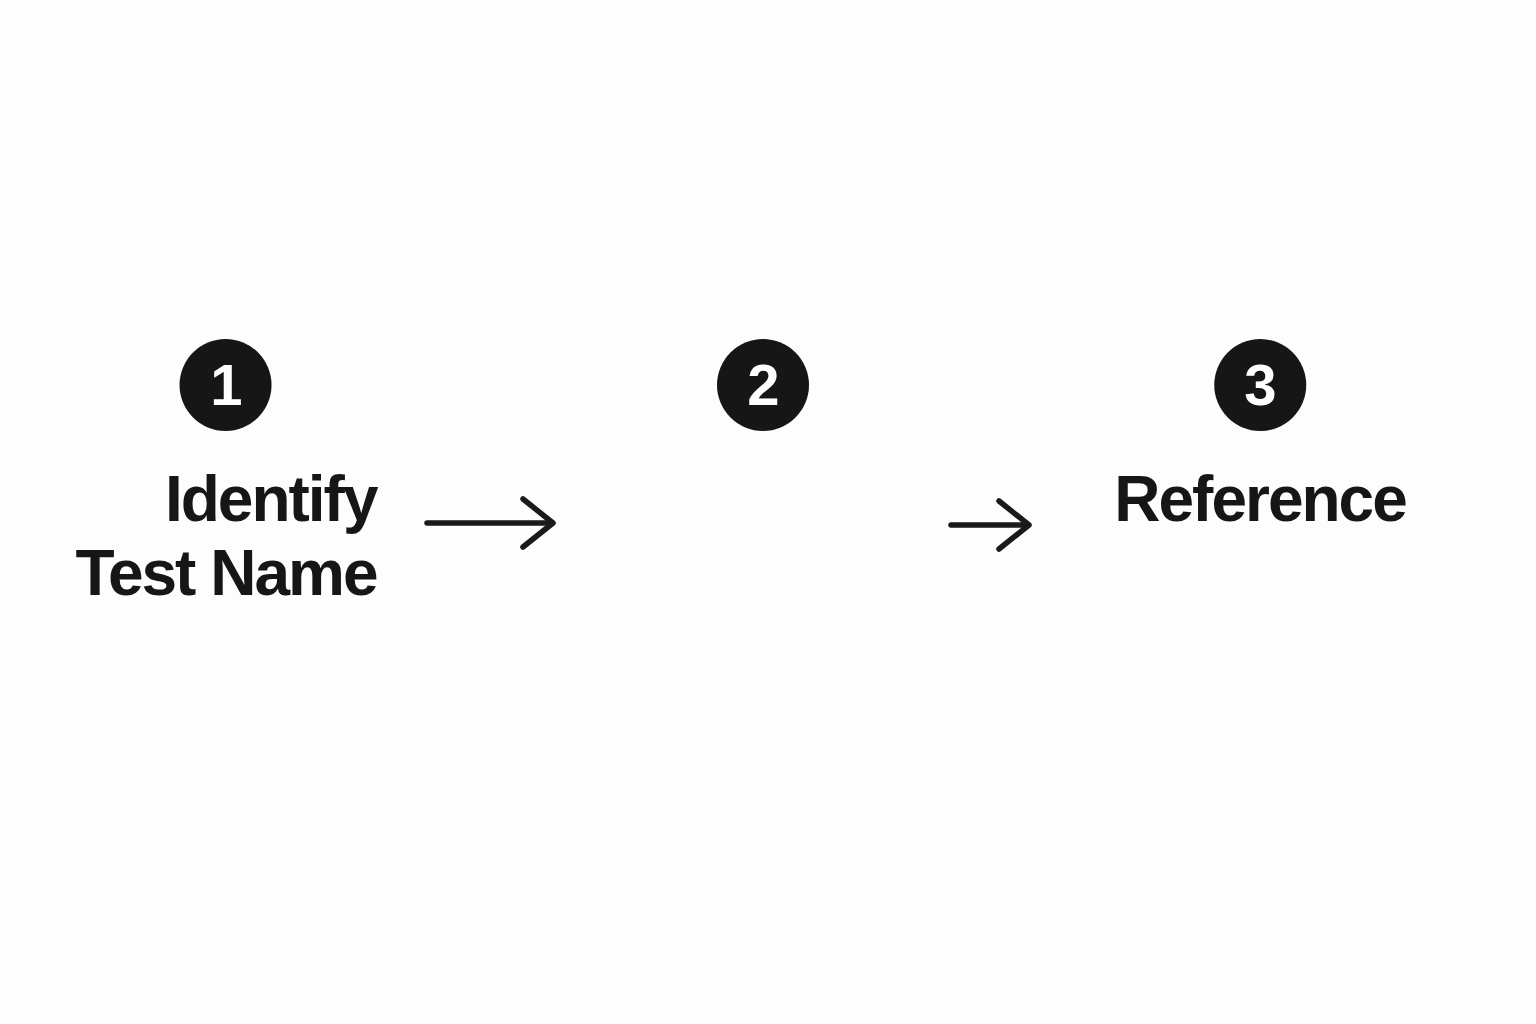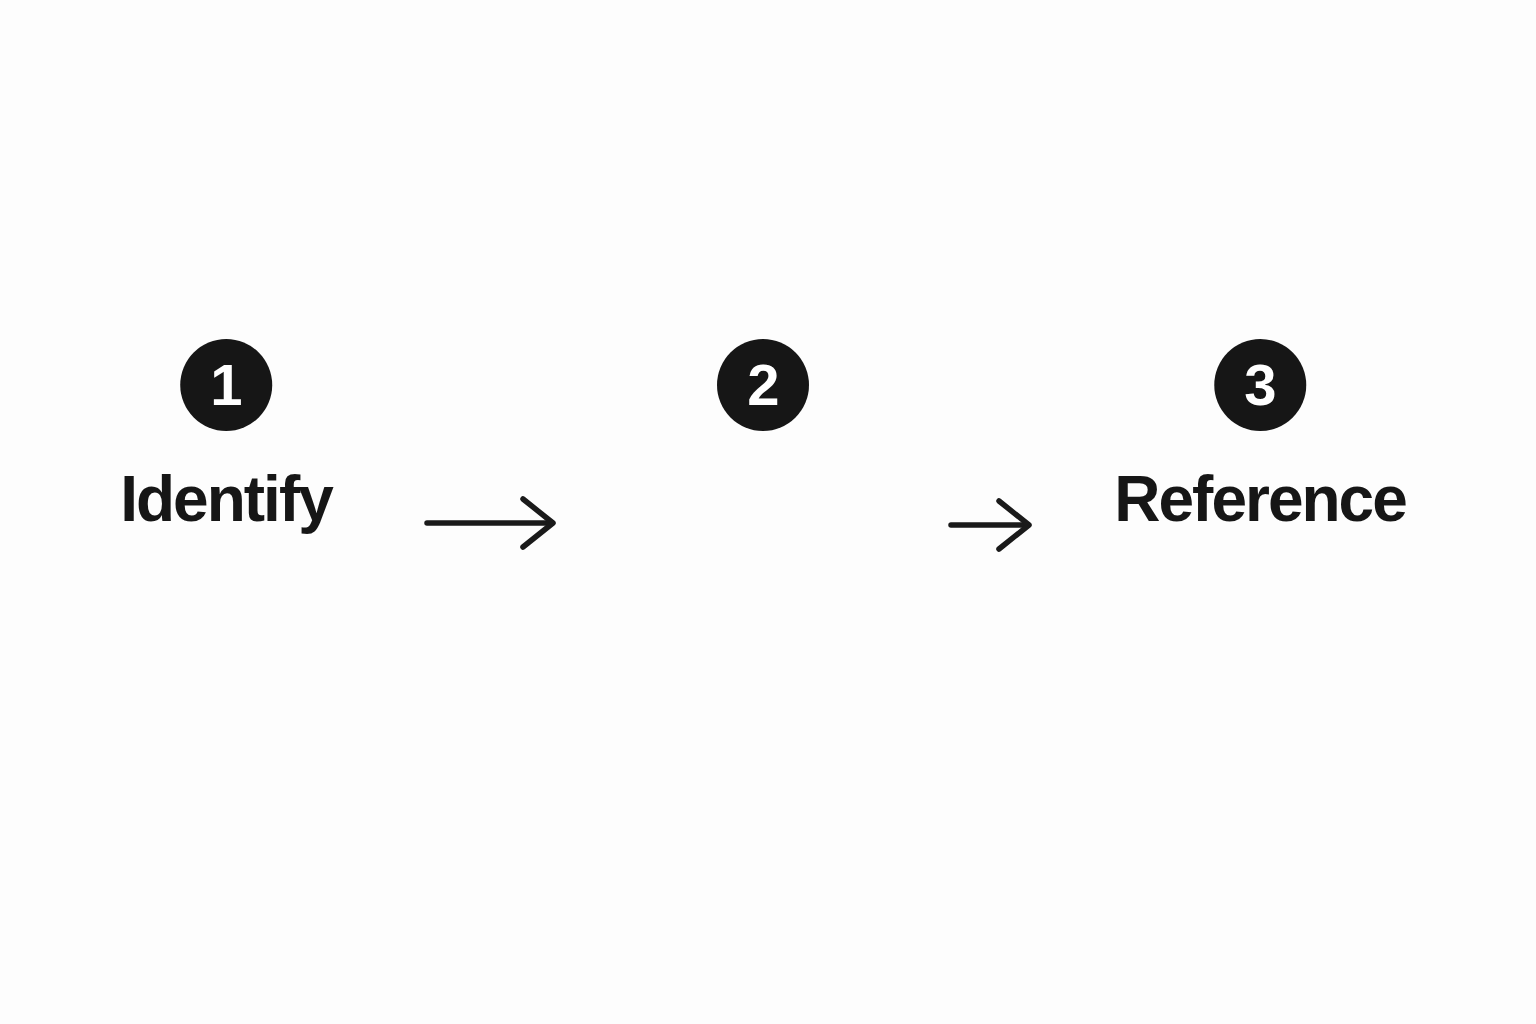--- a/index.html
+++ b/index.html
@@ -72,20 +72,21 @@
 <body>
 
 <div class="canvas">
 
   <div class="step step-1">
     <div class="badge">
       <span>1</span>
     </div>
     <div class="label">
       <div class="line">Identify</div>
+      <div class="line">Test Name</div>
     </div>
   </div>
 
   <svg class="arrow arrow-1" width="134" height="58" viewBox="0 0 134 58">
     <line x1="3" y1="29" x2="127" y2="29"></line>
     <polyline points="99,5 129,29 99,53"></polyline>
   </svg>
 
   <div class="step step-2">
     <div class="badge">

